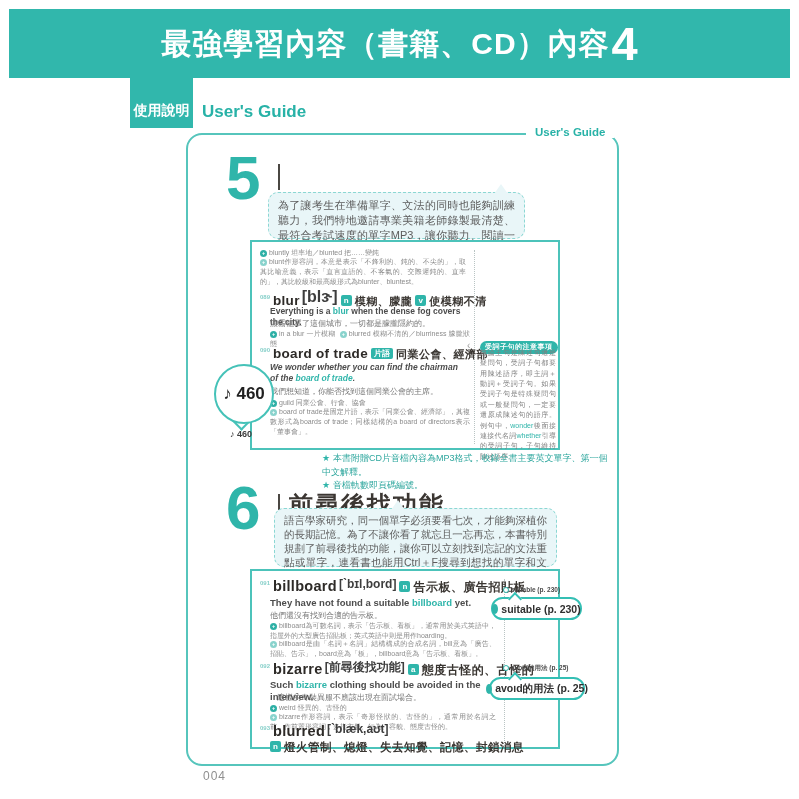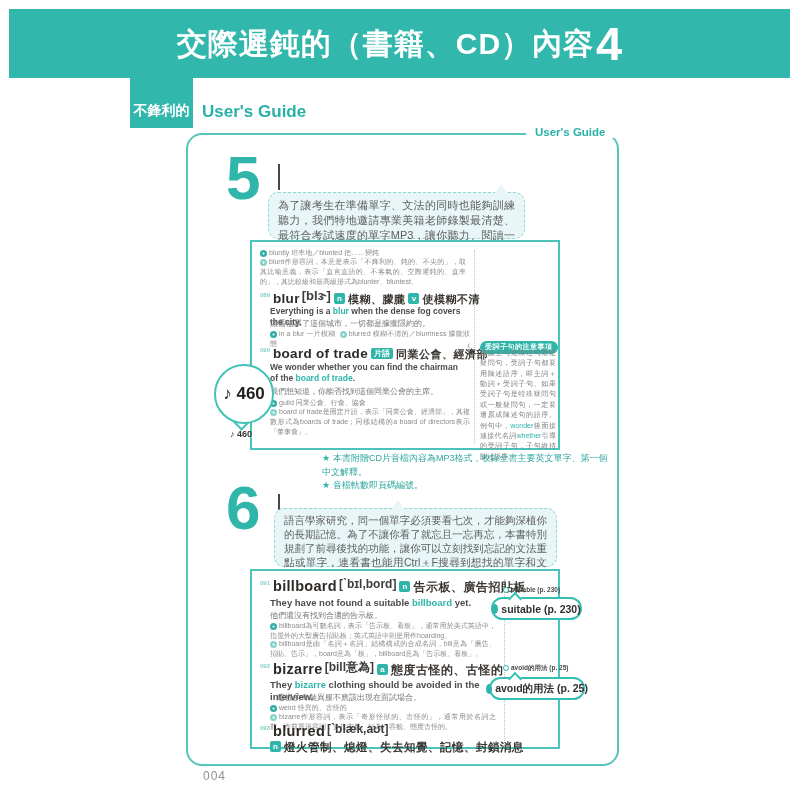--- a/index.html
+++ b/index.html
@@ -33,21 +33,21 @@
           border-left:7px solid transparent;border-right:7px solid transparent;
           border-bottom:10px solid #e9f6f8;}
   .b1{font-size:11px;line-height:1.38;}
   .b2f{font-size:10.5px;line-height:1.32;}
 
   .vbox{border:2px solid #4cc3ba;background:#fff;box-sizing:border-box;}
   .vdots{border-left:1px dotted #b9c4c3;}
 
   .idx{font-size:6px;color:#86cfc9;font-weight:bold;margin-right:3px;vertical-align:6px;}
   .word{font-size:13.5px;font-weight:bold;color:#2d2a27;letter-spacing:.3px;}
-  .phon{font-size:13px;font-weight:bold;color:#3d3d3d;vertical-align:3px;margin-left:2px;}
+  .phon{font-size:16px;font-weight:bold;color:#3d3d3d;vertical-align:3px;margin-left:2px;}
   .pos{display:inline-block;background:#2fb5aa;color:#fff;font-size:8px;font-weight:bold;
        min-width:11px;height:11px;line-height:11px;text-align:center;border-radius:2px;
        margin:0 3px;vertical-align:2px;}
   .postag{padding:0 3px;}
   .gloss{font-size:11px;font-weight:bold;color:#3a3632;letter-spacing:.5px;}
   .box2 .word{font-size:14.5px;}
   .box2 .gloss{font-size:12px;}
   .box2 .phon{font-size:12px;}
 
   .ex{font-size:8.5px;font-weight:bold;color:#4c4c4c;line-height:1.3;}
@@ -94,26 +94,26 @@
              border-top:2px solid #34bfb4;transform:rotate(45deg);z-index:7;}
 
   .pagenum{font-size:12px;color:#8f8f8f;letter-spacing:1px;}
 </style>
 </head>
 <body>
 
 <div class="page">
 
   <div class="abs banner">
-    <span class="banner-title">交際遲鈍的（書籍、CD）內容</span>
+    <span class="banner-title">最強學習內容（書籍、CD）內容</span>
     <span class="banner-num">4</span>
   </div>
 
   <div class="abs tab">
-    <span>不鋒利的</span>
+    <span>使用說明</span>
   </div>
   <div class="abs tab-en">User's Guide</div>
 
   <div class="abs outer">
     <div class="abs frame-label">User's Guide</div>
 
     <div class="abs sec-num" style="left:38px;top:12px;">5</div>
     <div class="abs sec-bar" style="left:90px;top:29px;"></div>
 
     <div class="abs bubble b1" style="left:80px;top:57px;width:257px;height:47px;">
@@ -138,21 +138,21 @@
         <span>Everything is a </span><span class="hl">blur</span><span> when the dense fog covers the city.</span>
       </div>
       <div class="abs zh" style="left:18px;top:76px;">濃霧籠罩了這個城市，一切都是朦朧隱約的。</div>
       <div class="abs mini" style="left:18px;top:87px;width:200px;">
         <span class="icon-dot"></span><span>in a blur 一片模糊</span>&nbsp;&nbsp;<span class="icon-dot lt"></span><span>blurred 模糊不清的／blurriness 朦朧狀態</span>
       </div>
 
       <div class="abs" style="left:8px;top:102px;">
         <span class="idx">090</span><span class="word">board of trade</span><span class="pos postag">片語</span><span class="gloss">同業公會、經濟部</span>
       </div>
-      <div class="abs ex" style="left:18px;top:120px;width:196px;">
+      <div class="abs ex" style="left:18px;top:120px;width:196px;font-style:italic;">
         <span>We wonder whether you can find the chairman of the </span><span class="hl">board of trade</span><span>.</span>
       </div>
       <div class="abs zh" style="left:18px;top:144px;">我們想知道，你能否找到這個同業公會的主席。</div>
       <div class="abs mini" style="left:18px;top:156px;width:200px;">
         <span class="icon-dot"></span><span>guild 同業公會、行會、協會</span>
       </div>
       <div class="abs mini" style="left:18px;top:165px;width:200px;">
         <span class="icon-dot lt"></span><span>board of trade是固定片語，表示「同業公會、經濟部」，其複數形式為boards of trade；同樣結構的a board of directors表示「董事會」。</span>
       </div>
 
@@ -171,20 +171,21 @@
     <div class="abs track-tail" style="left:47px;top:280px;"></div>
     <div class="abs track-label" style="left:42px;top:294px;">♪ 460</div>
 
     <div class="abs stars" style="left:134px;top:317px;width:290px;">
       <div><span class="star-glyph">★</span><span>本書附贈CD片音檔內容為MP3格式，收錄全書主要英文單字、第一個中文解釋。</span></div>
       <div><span class="star-glyph">★</span><span>音檔軌數即頁碼編號。</span></div>
     </div>
 
     <div class="abs sec-num" style="left:38px;top:342px;">6</div>
     <div class="abs sec-bar" style="left:90px;top:359px;"></div>
+    <div class="abs sec-title" style="left:101px;top:358px;">前尋後找功能</div>
 
     <div class="abs bubble b2f" style="left:86px;top:373px;width:283px;height:59px;">
       <span class="tail" style="left:116px;"></span>
       <span>語言學家研究，同一個單字必須要看七次，才能夠深植你的長期記憶。為了不讓你看了就忘且一忘再忘，本書特別規劃了前尋後找的功能，讓你可以立刻找到忘記的文法重點或單字，連看書也能用Ctrl＋F搜尋到想找的單字和文法！</span><span class="ic-round ic-prev"></span><span>代表之前背過的單字，</span><span class="ic-round ic-next"></span><span>是後面會學到的單字喔！</span>
     </div>
 
     <div class="abs vbox box2" style="left:62px;top:434px;width:310px;height:180px;">
       <div class="abs vdots" style="left:252px;top:8px;height:164px;"></div>
 
       <div class="abs" style="left:8px;top:6px;">
@@ -195,24 +196,24 @@
       </div>
       <div class="abs zh" style="left:18px;top:39px;">他們還沒有找到合適的告示板。</div>
       <div class="abs mini" style="left:18px;top:50px;width:226px;">
         <span class="icon-dot"></span><span>billboard為可數名詞，表示「告示板、看板」，通常用於美式英語中，指屋外的大型廣告招貼板；英式英語中則是用作hoarding。</span>
       </div>
       <div class="abs mini" style="left:18px;top:68px;width:226px;">
         <span class="icon-dot lt"></span><span>billboard是由「名詞＋名詞」結構構成的合成名詞，bill意為「廣告、招貼、告示」，board意為「板」，billboard意為「告示板、看板」。</span>
       </div>
 
       <div class="abs" style="left:8px;top:88px;">
-        <span class="idx">092</span><span class="word">bizarre</span><span class="phon">[bill意為]</span><span class="pos">a</span><span class="gloss">態度古怪的、古怪的</span>
+        <span class="idx">092</span><span class="word">bizarre</span><span class="phon">[前尋後找功能]</span><span class="pos">a</span><span class="gloss">態度古怪的、古怪的</span>
       </div>
       <div class="abs ex" style="left:18px;top:108px;width:225px;">
-        <span>They </span><span class="hl">bizarre</span><span> clothing should be avoided in the interview.</span>
+        <span>Such </span><span class="hl">bizarre</span><span> clothing should be avoided in the interview.</span>
       </div>
       <div class="abs zh" style="left:18px;top:121px;padding-left:7px;">這樣的奇裝異服不應該出現在面試場合。</div>
       <div class="abs mini" style="left:18px;top:132px;width:226px;">
         <span class="icon-dot"></span><span>weird 怪異的、古怪的</span>
       </div>
       <div class="abs mini" style="left:18px;top:141px;width:226px;">
         <span class="icon-dot lt"></span><span>bizarre作形容詞，表示「奇形怪狀的、古怪的」，通常用於名詞之前，作前置形容詞，多指衣服、行為、容貌、態度古怪的。</span>
       </div>
 
       <div class="abs" style="left:8px;top:151px;">

